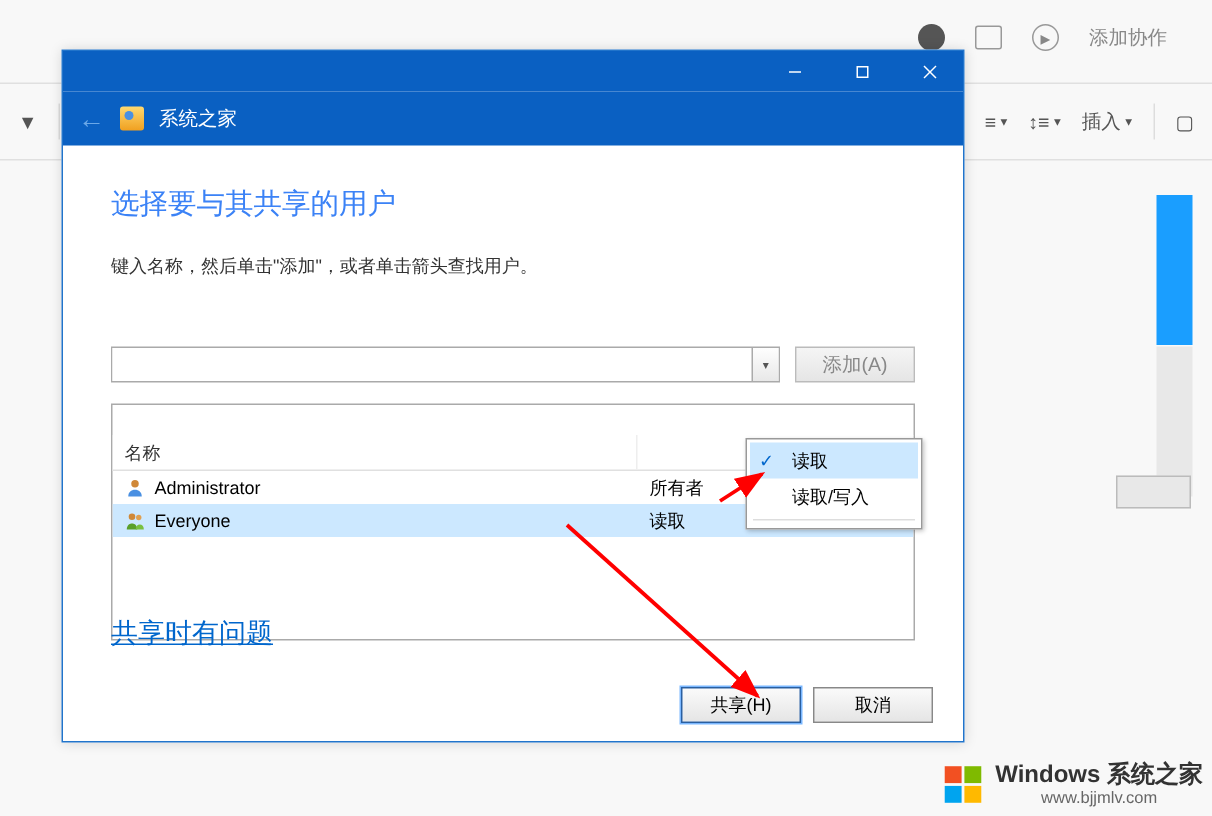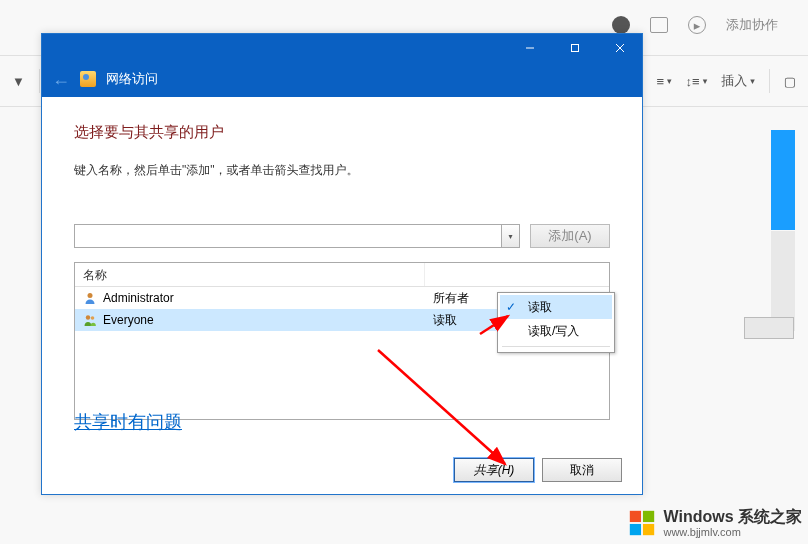--- a/index.html
+++ b/index.html
@@ -26,62 +26,62 @@
     .win-controls { margin-left: auto; display: flex; }
     .win-btn { width: 45px; height: 27px; display: flex; align-items: center; justify-content: center; color: #fff; font-size: 13px; }
     .win-btn svg { width: 10px; height: 10px; }
 
     .subheader { height: 36px; background: #0a60c2; display: flex; align-items: center; padding: 0 10px; gap: 10px; color: #fff; font-size: 13px; }
     .back-arrow { color: #6ba8e8; font-size: 18px; }
     .page-icon { width: 16px; height: 16px; background: linear-gradient(#ffd970,#f0a020); border-radius: 2px; display: inline-block; position: relative; }
     .page-icon::after { content: ""; position: absolute; top: 3px; left: 3px; width: 6px; height: 6px; background: #4a90e2; border-radius: 50%; }
 
     .content { padding: 26px 32px 18px 32px; position: relative; height: calc(100% - 63px); }
-    .heading { color: #7f1d1d; font-size: 15px; font-weight: normal; margin-bottom: 20px; }
+    .heading { color: #3b82f6; font-size: 19px; font-weight: normal; margin-bottom: 20px; }
     .instruction { font-size: 12px; color: #333; margin-bottom: 45px; }
 
     .add-row { display: flex; gap: 10px; margin-bottom: 14px; }
     .name-combo { flex: 1; height: 24px; border: 1px solid #aaa; display: flex; align-items: center; background: #fff; }
     .name-combo input { flex: 1; border: none; outline: none; padding: 0 6px; font-size: 12px; height: 100%; }
     .combo-btn { width: 18px; height: 100%; border-left: 1px solid #aaa; background: linear-gradient(#fefefe,#e8e8e8); display: flex; align-items: center; justify-content: center; font-size: 8px; color: #555; }
     .add-btn { width: 80px; height: 24px; border: 1px solid #bbb; background: linear-gradient(#f5f5f5,#e5e5e5); font-size: 13px; color: #888; }
 
     .list-box { border: 1px solid #aaa; height: 158px; overflow: hidden; }
-    .list-header { display: flex; height: 24px; background: #fff; border-bottom: 1px solid #e0e0e0; font-size: 12px; color: #333; }
+    .list-header { display: flex; height: 24px; background: #fff; border-bottom: 1px solid #e0e0e0; font-size: 12px; color: #333; margin-top: 20px; }
     .col-name { width: 350px; padding: 4px 8px; border-right: 1px solid #eee; }
     .col-perm { flex: 1; padding: 4px 8px; }
     .list-row { display: flex; height: 22px; font-size: 12px; align-items: center; }
     .list-row.selected { background: #cce8ff; }
     .row-name { width: 350px; padding: 0 8px; display: flex; align-items: center; gap: 6px; }
     .row-perm { flex: 1; padding: 0 8px; display: flex; align-items: center; justify-content: space-between; }
     .user-icon { width: 14px; height: 14px; display: inline-flex; }
     .user-icon svg { width: 14px; height: 14px; }
     .perm-caret { font-size: 8px; color: #333; margin-right: 6px; }
 
     .help-link { color: #0066cc; font-size: 18px; text-decoration: underline; position: absolute; bottom: 60px; left: 32px; cursor: pointer; }
 
     .button-bar { position: absolute; bottom: 12px; right: 20px; display: flex; gap: 8px; }
     .btn { min-width: 80px; height: 24px; border: 1px solid #888; background: linear-gradient(#fafafa,#e5e5e5); font-size: 12px; padding: 0 14px; }
-    .btn.primary { border: 1px solid #2a5fa0; outline: 1px solid #7ab7ff; font-style: italic; }
+    .btn.primary { border: 1px solid #2a5fa0; outline: 1px solid #7ab7ff; }
 
     
     .perm-menu { position: absolute; left: 497px; top: 292px; width: 118px; background: #fff; border: 1px solid #999; box-shadow: 1px 1px 3px rgba(0,0,0,0.25); padding: 2px; font-size: 12px; z-index: 20; }
     .perm-menu .mi { height: 24px; display: flex; align-items: center; padding: 0 6px 0 28px; position: relative; }
     .perm-menu .mi.active { background: #cce8ff; }
     .perm-menu .mi .chk { position: absolute; left: 6px; color: #0066cc; font-size: 12px; }
     .perm-menu .divider { height: 1px; background: #ddd; margin: 3px 2px; }
 
     
     .arrow1 { position: absolute; left: 478px; top: 308px; z-index: 30; pointer-events: none; }
     .arrow2 { position: absolute; left: 370px; top: 342px; z-index: 30; pointer-events: none; }
 
     
     .watermark { position: absolute; right: 6px; bottom: 6px; display: flex; align-items: center; gap: 6px; font-size: 14px; color: #333; }
     .wm-logo { width: 30px; height: 30px; }
-    .wm-text { line-height: 1.1; }
+    .wm-text { line-height: 1.1; text-align: center; }
     .wm-main { font-size: 16px; font-weight: bold; }
     .wm-sub { font-size: 11px; color: #666; }
   </style>
 </head>
 <body>
 
 <div class="bg-top-icons">
   <span class="avatar"></span>
   <span class="chat"></span>
   <span class="circ">▸</span>
@@ -121,21 +121,21 @@
         <svg viewBox="0 0 10 10">
             <line x1="1" y1="1" x2="9" y2="9" stroke="#fff" stroke-width="1"></line>
             <line x1="9" y1="1" x2="1" y2="9" stroke="#fff" stroke-width="1"></line>
           </svg>
       </div>
     </div>
   </div>
   <div class="subheader">
     <span class="back-arrow">←</span>
     <span class="page-icon"></span>
-    <span>网络访问</span>
+    <span>系统之家</span>
   </div>
 
   <div class="content">
     <div class="heading">选择要与其共享的用户</div>
     <div class="instruction">键入名称，然后单击"添加"，或者单击箭头查找用户。</div>
 
     <div class="add-row">
       <div class="name-combo">
         <input type="text" style="">
         <div class="combo-btn">▾</div>

